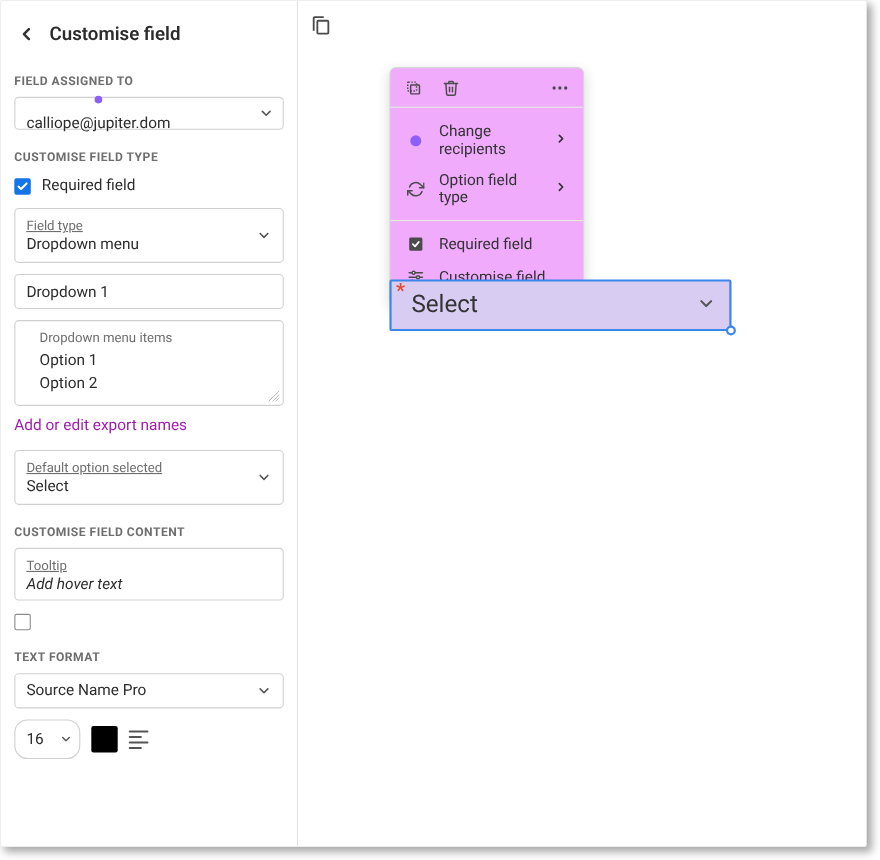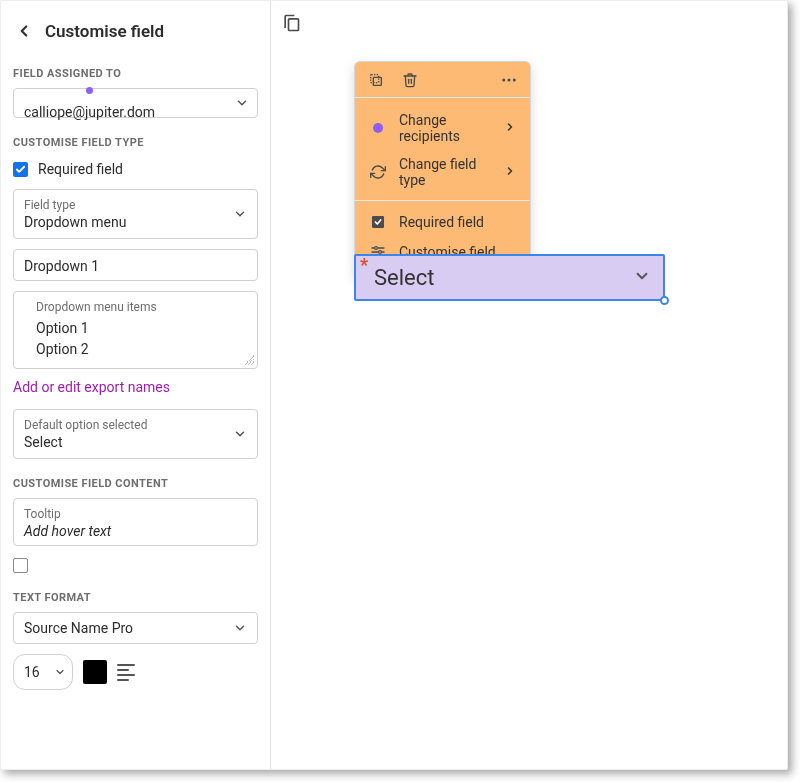--- a/index.html
+++ b/index.html
@@ -78,20 +78,21 @@
     border:1px solid #d0d0d0;
     border-radius:4px;
     padding: 8px 10px 6px;
     margin-bottom:10px;
   }
   .field-group label.top {
     display:block;
     font-size:12px;
     color:#6e6e6e;
     margin-bottom:2px;
+    text-decoration:underline;
   }
   .field-group .value {
     font-size:14px;
     color:#2c2c2c;
   }
   .field-group.with-chevron {
     display:flex; justify-content:space-between; align-items:center;
     padding-bottom:8px;
   }
   .field-group.with-chevron .col { flex:1; }
@@ -153,21 +154,21 @@
   .tool-icon {
     position:absolute; top:12px; left:10px;
     width:22px;height:22px;
     color:#4b4b4b;
   }
 
   .float-panel {
     position:absolute;
     left:83px; top:60px;
     width:177px;
-    background:#fdba74;
+    background:#f0abfc;
     border:1px solid #d6d6d6;
     border-radius:6px;
     box-shadow: 0 4px 12px rgba(0,0,0,.15);
   }
   .float-header {
     height:36px;
     display:flex;align-items:center;justify-content:space-between;
     padding:0 12px;
     border-bottom:1px solid #e8e8e8;
   }
@@ -378,21 +379,21 @@
         </div>
         <div class="menu-item">
           <span class="mi-icon">
             <svg width="16" height="16" viewBox="0 0 24 24" fill="none" stroke="#4b4b4b" stroke-width="2" stroke-linecap="round" stroke-linejoin="round">
                 <polyline points="23 4 23 10 17 10"></polyline>
                 <polyline points="1 20 1 14 7 14"></polyline>
                 <path d="M3.51 9a9 9 0 0 1 14.85-3.36L23 10"></path>
                 <path d="M20.49 15a9 9 0 0 1-14.85 3.36L1 14"></path>
               </svg>
           </span>
-          <span class="mi-label">Change field type</span>
+          <span class="mi-label">Option field type</span>
           <span class="mi-chev">
             <svg width="12" height="12" viewBox="0 0 24 24" fill="none" stroke="#333" stroke-width="3" stroke-linecap="round" stroke-linejoin="round">
                 <polyline points="9 18 15 12 9 6"></polyline>
               </svg>
           </span>
         </div>
         <div class="menu-sep"></div>
         <div class="menu-item">
           <span class="mi-icon">
             <svg width="16" height="16" viewBox="0 0 24 24" fill="#4b4b4b">

